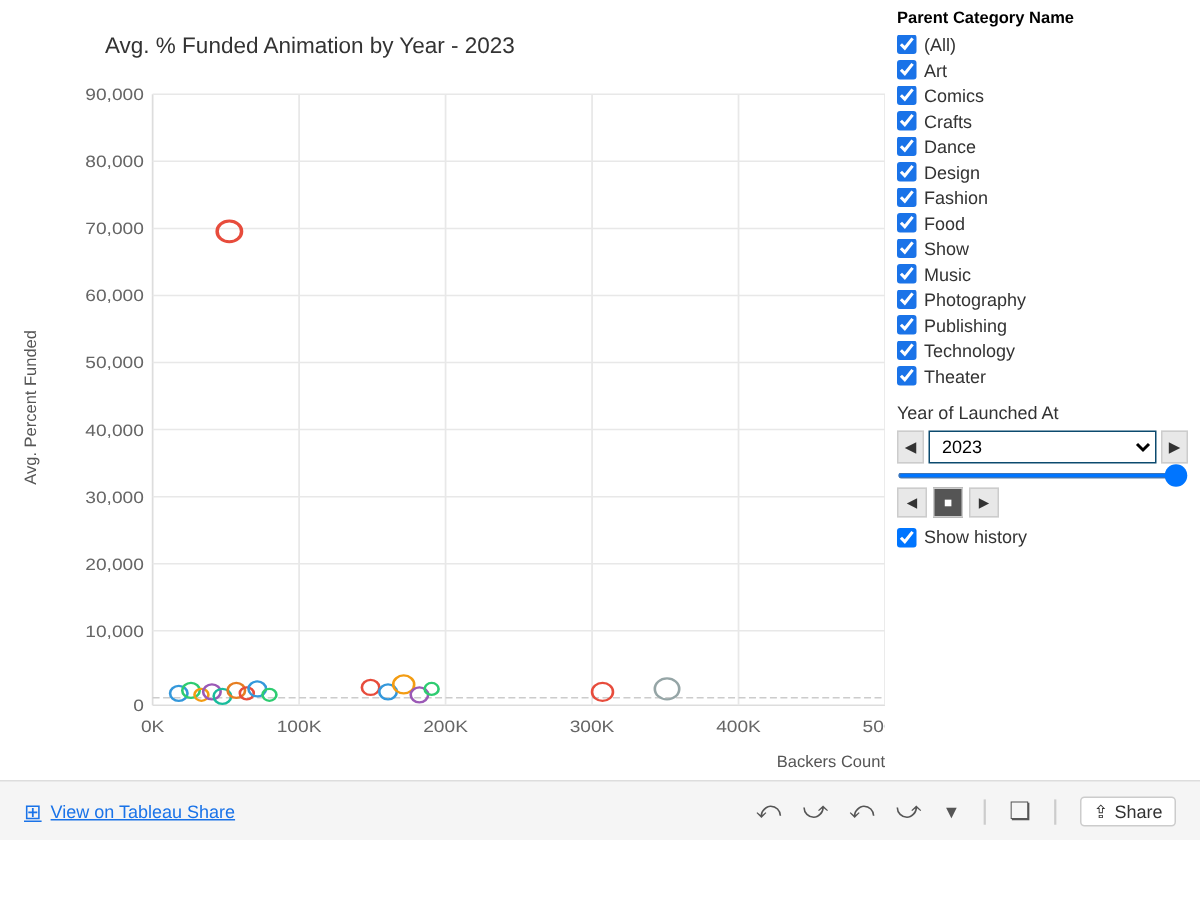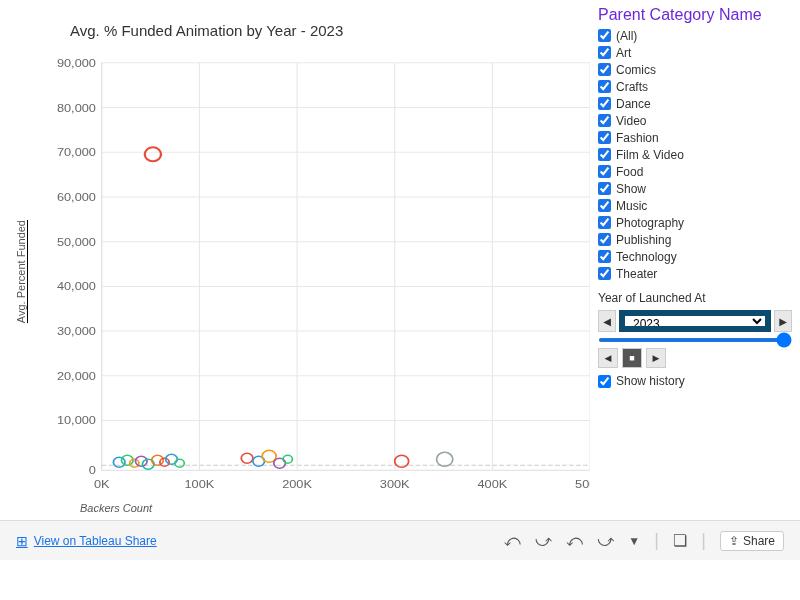--- a/index.html
+++ b/index.html
@@ -33,24 +33,24 @@
     }
     .right-panel {
       width: 210px;
       padding: 6px 8px;
       font-size: 12px;
       color: #333;
       flex-shrink: 0;
       overflow-y: auto;
     }
     .filter-title {
-      font-weight: normal;
-      font-size: 16px;
+      font-weight: bold;
+      font-size: 11px;
       margin-bottom: 5px;
-      color: #6d28d9;
+      color: #000000;
     }
     .checkbox-item {
       display: flex;
       align-items: flex-start;
       margin-bottom: 3px;
       gap: 5px;
       cursor: pointer;
     }
     .checkbox-item input[type="checkbox"] {
       width: 13px;
@@ -83,21 +83,21 @@
       display: flex;
       align-items: center;
       justify-content: center;
       cursor: pointer;
       font-size: 10px;
     }
     .year-select {
       flex: 1;
       height: 22px;
       font-size: 12px;
-      border: 6px solid #0c4a6e;
+      border: 1px solid #0c4a6e;
       background: #fff;
       padding: 0 4px;
       cursor: pointer;
     }
     .slider-row {
       margin-top: 6px;
       display: flex;
       align-items: center;
     }
     .slider-row input[type="range"] {
@@ -168,21 +168,21 @@
     }
   </style>
 </head>
 <body>
 
 <div class="main-container">
   <div style="display:flex; flex:1; min-height:0;">
 
     <div style="flex:1; display:flex; flex-direction:column; padding: 10px 0 0 10px; min-height:0;">
       <div class="chart-title">Avg. % Funded Animation by Year - 2023</div>
-      <div style="display:flex; flex:1; min-height:0; position:relative;text-decoration:underline;">
+      <div style="display:flex; flex:1; min-height:0; position:relative;">
 
         <div style="width:22px; display:flex; align-items:center; justify-content:center;">
           <span style="writing-mode:vertical-rl; transform:rotate(180deg); font-size:11px; color:#555; white-space:nowrap;">Avg. Percent Funded</span>
         </div>
 
         <div style="flex:1; position:relative;">
           <svg width="100%" height="100%" viewBox="0 0 480 460" preserveAspectRatio="none" style="display:block;">
 
             <line x1="60" y1="20" x2="60" y2="430" stroke="#ddd" stroke-width="1"></line>
             <line x1="60" y1="430" x2="480" y2="430" stroke="#ddd" stroke-width="1"></line>
@@ -252,21 +252,21 @@
             <circle cx="204" cy="416" r="6" fill="none" stroke="#f39c12" stroke-width="1.5"></circle>
             <circle cx="213" cy="423" r="5" fill="none" stroke="#9b59b6" stroke-width="1.5"></circle>
             <circle cx="220" cy="419" r="4" fill="none" stroke="#2ecc71" stroke-width="1.5"></circle>
 
             <circle cx="318" cy="421" r="6" fill="none" stroke="#e74c3c" stroke-width="1.5"></circle>
 
             <circle cx="355" cy="419" r="7" fill="none" stroke="#95a5a6" stroke-width="1.5"></circle>
           </svg>
         </div>
       </div>
-      <div class="x-axis-label" style="margin-left:70px; font-size:11px; color:#555; text-align:left; margin-top:2px; padding-bottom:6px;font-style:italic;">Backers Count</div>
+      <div class="x-axis-label" style="margin-left:70px; font-size:11px; color:#555; text-align:right; margin-top:2px; padding-bottom:6px;">Backers Count</div>
     </div>
 
     <div class="right-panel">
       <div class="filter-title">Parent Category Name</div>
 
       <div id="checkbox-list">
       <div class="checkbox-item">
             <input type="checkbox" checked="" style="">
             <span class="checkbox-label">(All)</span>
           </div>
@@ -281,29 +281,25 @@
           <div class="checkbox-item">
             <input type="checkbox" checked="" style="">
             <span class="checkbox-label">Crafts</span>
           </div>
           <div class="checkbox-item">
             <input type="checkbox" checked="" style="">
             <span class="checkbox-label">Dance</span>
           </div>
           <div class="checkbox-item">
             <input type="checkbox" checked="" style="">
-            <span class="checkbox-label">Video</span>
+            <span class="checkbox-label">Design</span>
           </div>
           <div class="checkbox-item">
             <input type="checkbox" checked="" style="">
             <span class="checkbox-label">Fashion</span>
-          </div>
-          <div class="checkbox-item">
-            <input type="checkbox" checked="" style="">
-            <span class="checkbox-label">Film &amp; Video</span>
           </div>
           <div class="checkbox-item">
             <input type="checkbox" checked="" style="">
             <span class="checkbox-label">Food</span>
           </div>
           <div class="checkbox-item">
             <input type="checkbox" checked="" style="">
             <span class="checkbox-label">Show</span>
           </div>
           <div class="checkbox-item">

